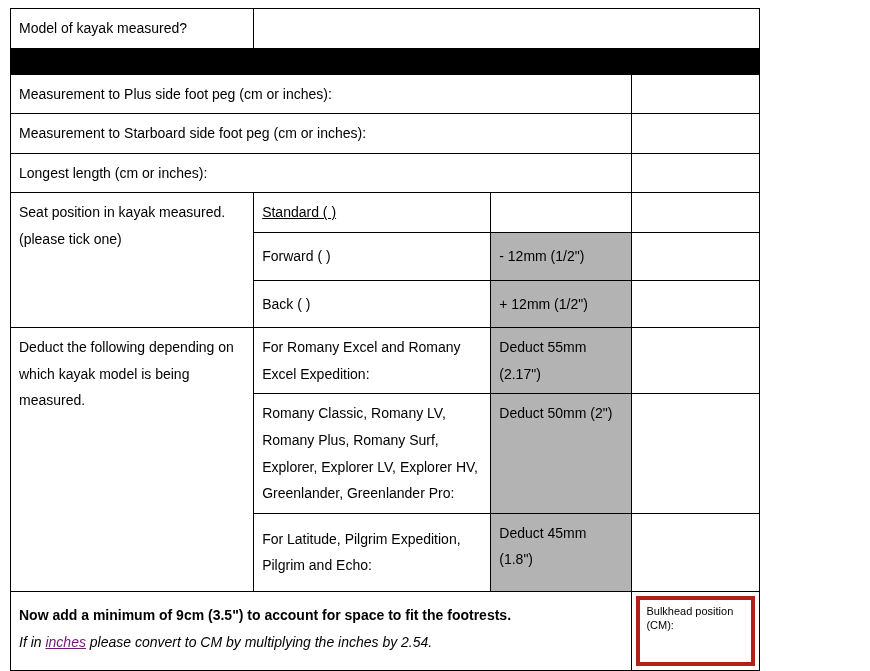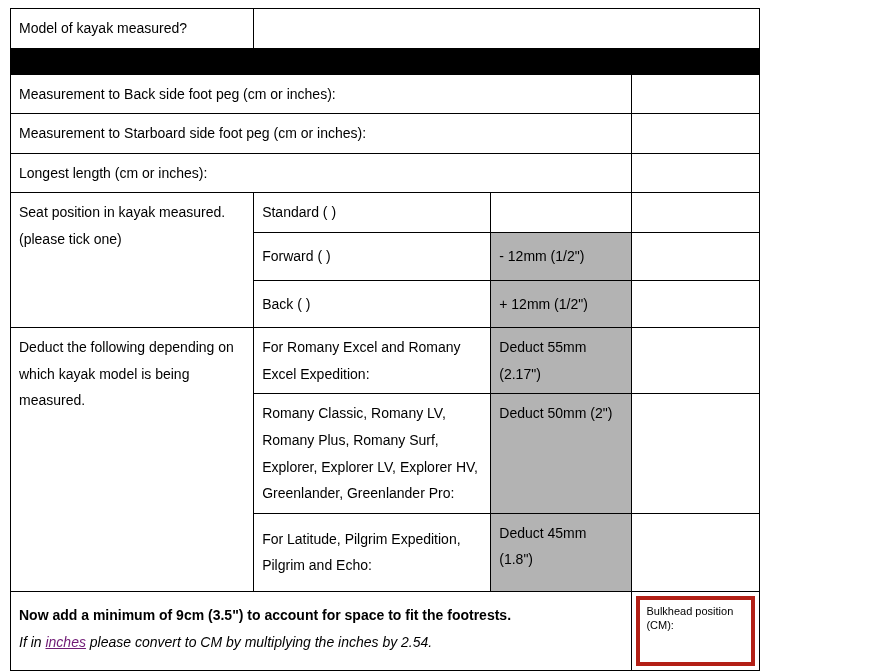--- a/index.html
+++ b/index.html
@@ -50,37 +50,37 @@
       <tr>
     <td class="cell" style="border:1.5px solid #000;padding:6px 8px;">Model of kayak measured?</td>
     <td class="cell" colspan="3" style="border:1.5px solid #000;padding:6px 8px;"></td>
   </tr>
 
   <tr>
     <td colspan="4" class="banner" style="border:1.5px solid #000;"></td>
   </tr>
 
   <tr>
-    <td colspan="3" style="border:1.5px solid #000;padding:6px 8px;line-height:1.9;">Measurement to Back side foot peg (cm or inches):</td>
+    <td colspan="3" style="border:1.5px solid #000;padding:6px 8px;line-height:1.9;">Measurement to Plus side foot peg (cm or inches):</td>
     <td style="border:1.5px solid #000;"></td>
   </tr>
 
   <tr>
     <td colspan="3" style="border:1.5px solid #000;padding:6px 8px;line-height:1.9;">Measurement to Starboard side foot peg (cm or inches):</td>
     <td style="border:1.5px solid #000;"></td>
   </tr>
 
   <tr>
     <td colspan="3" style="border:1.5px solid #000;padding:6px 8px;line-height:1.9;margin-top:32px;">Longest length (cm or inches):</td>
     <td style="border:1.5px solid #000;"></td>
   </tr>
 
   <tr>
     <td rowspan="3" style="border:1.5px solid #000;padding:6px 8px;line-height:1.9;vertical-align:top;">Seat position in kayak measured. (please tick one)</td>
-    <td style="border:1.5px solid #000;padding:6px 8px;line-height:1.9;">Standard   (   )</td>
+    <td style="border:1.5px solid #000;padding:6px 8px;line-height:1.9;text-decoration:underline;">Standard   (   )</td>
     <td style="border:1.5px solid #000;padding:6px 8px;"></td>
     <td style="border:1.5px solid #000;"></td>
   </tr>
   <tr>
     <td style="border:1.5px solid #000;padding:10px 8px;line-height:1.9;">Forward    (   )</td>
     <td class="shade" style="border:1.5px solid #000;padding:10px 8px;line-height:1.9;">- 12mm (1/2")</td>
     <td style="border:1.5px solid #000;"></td>
   </tr>
   <tr>
     <td style="border:1.5px solid #000;padding:10px 8px;line-height:1.9;">Back         (   )</td>

